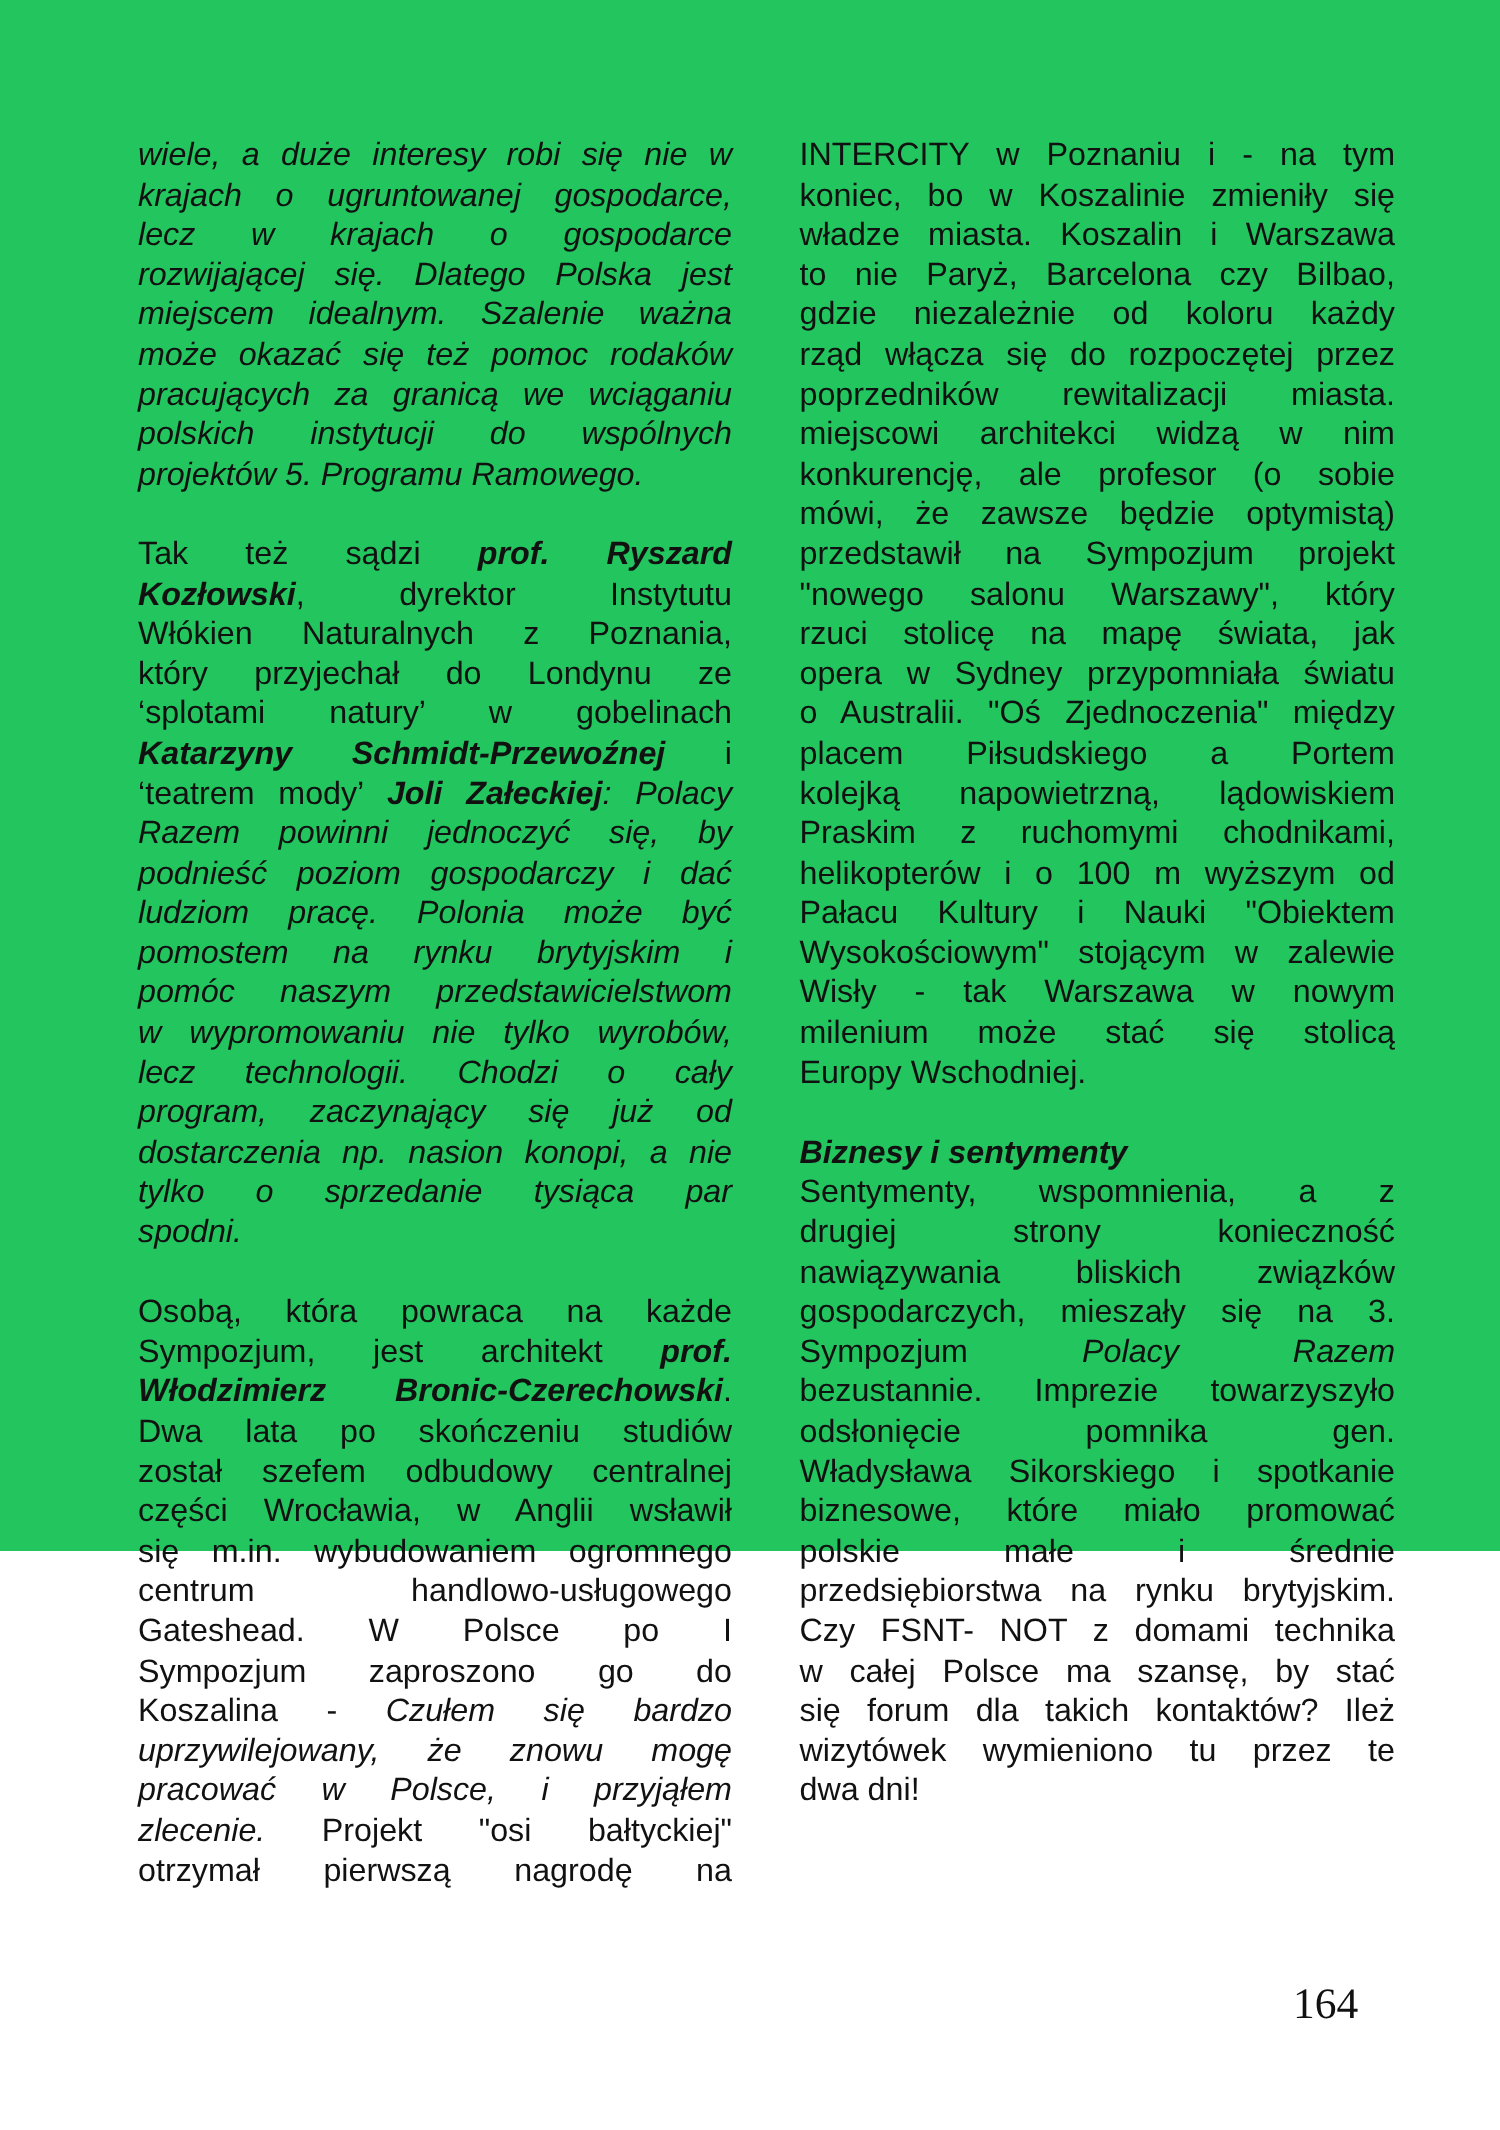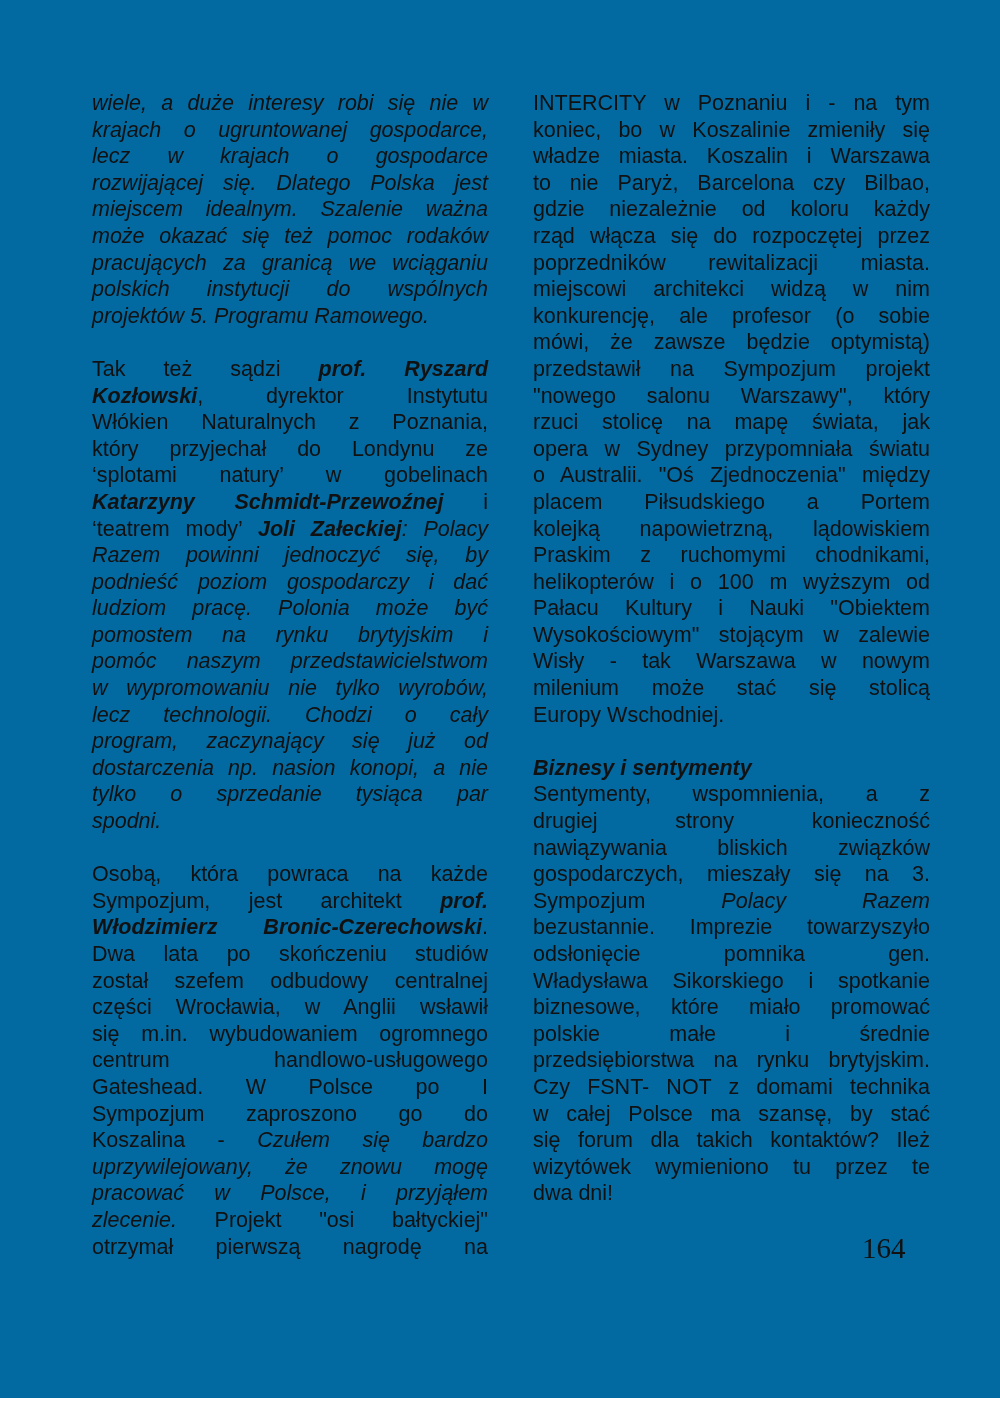--- a/index.html
+++ b/index.html
@@ -1,17 +1,17 @@
 <!DOCTYPE html>
 <html><head>
 <meta charset="utf-8">
 <style>
   html, body { margin: 0; padding: 0; background: #ffffff; }
   body { width: 1000px; height: 1420px; position: relative; overflow: hidden; }
-  .page { position: absolute; left: 0; top: 0; width: 1000px; height: 1398px; background: #0369a1; }
+  .page { position: absolute; left: 0; top: 0; width: 1000px; height: 1034px; background: #22c55e; }
   .col { position: absolute; top: 90px; }
   .col-left { left: 92px; width: 396px; }
   .col-right { left: 533px; width: 397px; }
   .para { margin: 0; }
   .line {
     font-family: "Liberation Sans", sans-serif;
     font-size: 21.5px;
     line-height: 26.6px;
     height: 26.6px;
     color: #111;
@@ -19,21 +19,21 @@
     text-align: justify;
     text-align-last: justify;
     word-spacing: 0;
   }
   .line.last { text-align-last: left; }
   .gap { height: 26.6px; }
   .i { font-style: italic; }
   .bi { font-style: italic; font-weight: bold; }
   .heading { font-style: italic; font-weight: bold; }
   .page-number {
-    position: absolute; left: 862px; top: 1232px;
+    position: absolute; left: 862px; top: 1320px;
     font-family: "Liberation Serif", serif; font-size: 29px; color: #111;
   }
 </style>
 </head>
 <body>
 
 <div class="page">
   <div class="col col-left" id="col-0">
       <div class="para">
         <div class="line"><span class="i">wiele, a duże interesy robi się nie w</span></div>

